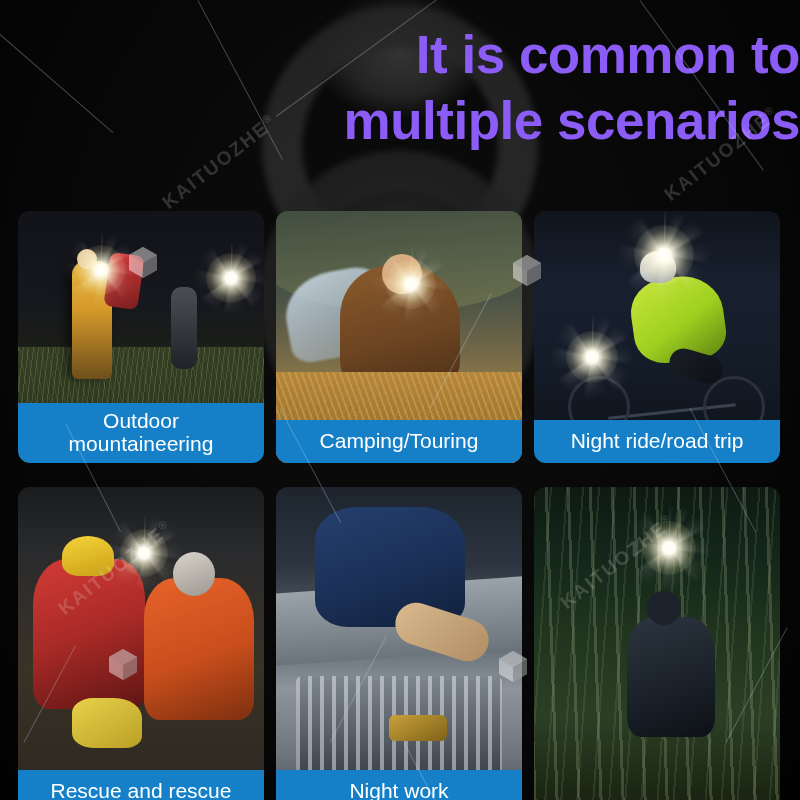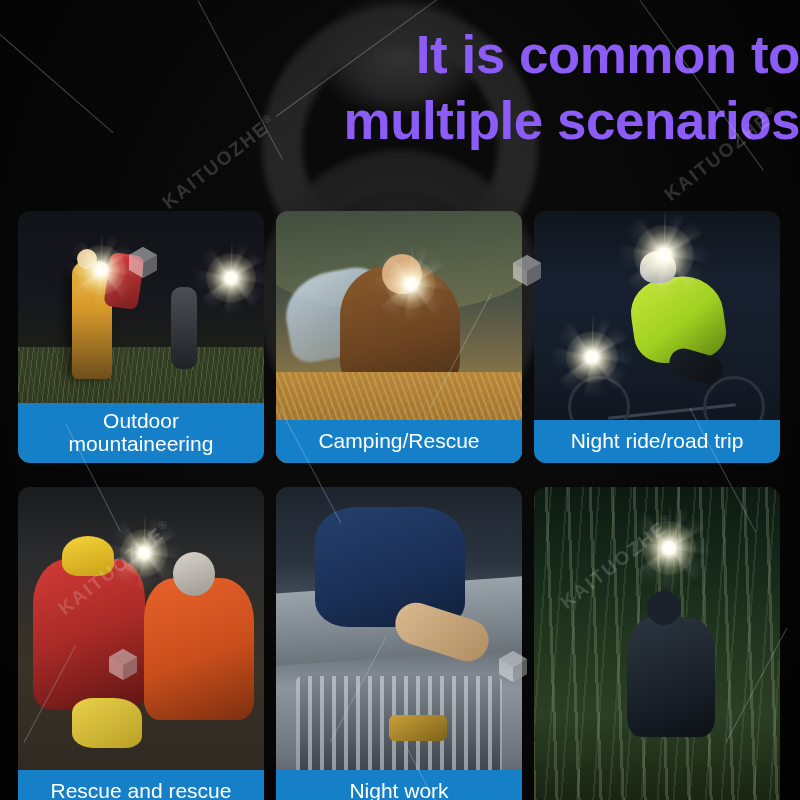--- a/index.html
+++ b/index.html
@@ -393,21 +393,21 @@
       <div class="tile">
         <div class="photo sc-camp">
           <div class="tent-panel"></div>
           <div class="tent-window"></div>
           <div class="camp-man"></div>
           <div class="camp-head"></div>
           <div class="straw"></div>
           <div class="streaks" style="left:96px;top:34px;width:78px;height:78px;"></div>
           <div class="beam" style="left:110px;top:48px;width:50px;height:50px;"></div>
         </div>
-        <div class="caption">Camping/Rescue</div>
+        <div class="caption">Camping/Touring</div>
       </div>
 
       <div class="tile r-br">
         <div class="photo sc-bike">
           <div class="bike-frame"></div>
           <div class="bike-wheel" style="left:14%;"></div>
           <div class="bike-wheel" style="right:6%;"></div>
           <div class="cyclist-body"></div>
           <div class="cyclist-head"></div>
           <div class="cyclist-leg"></div>

